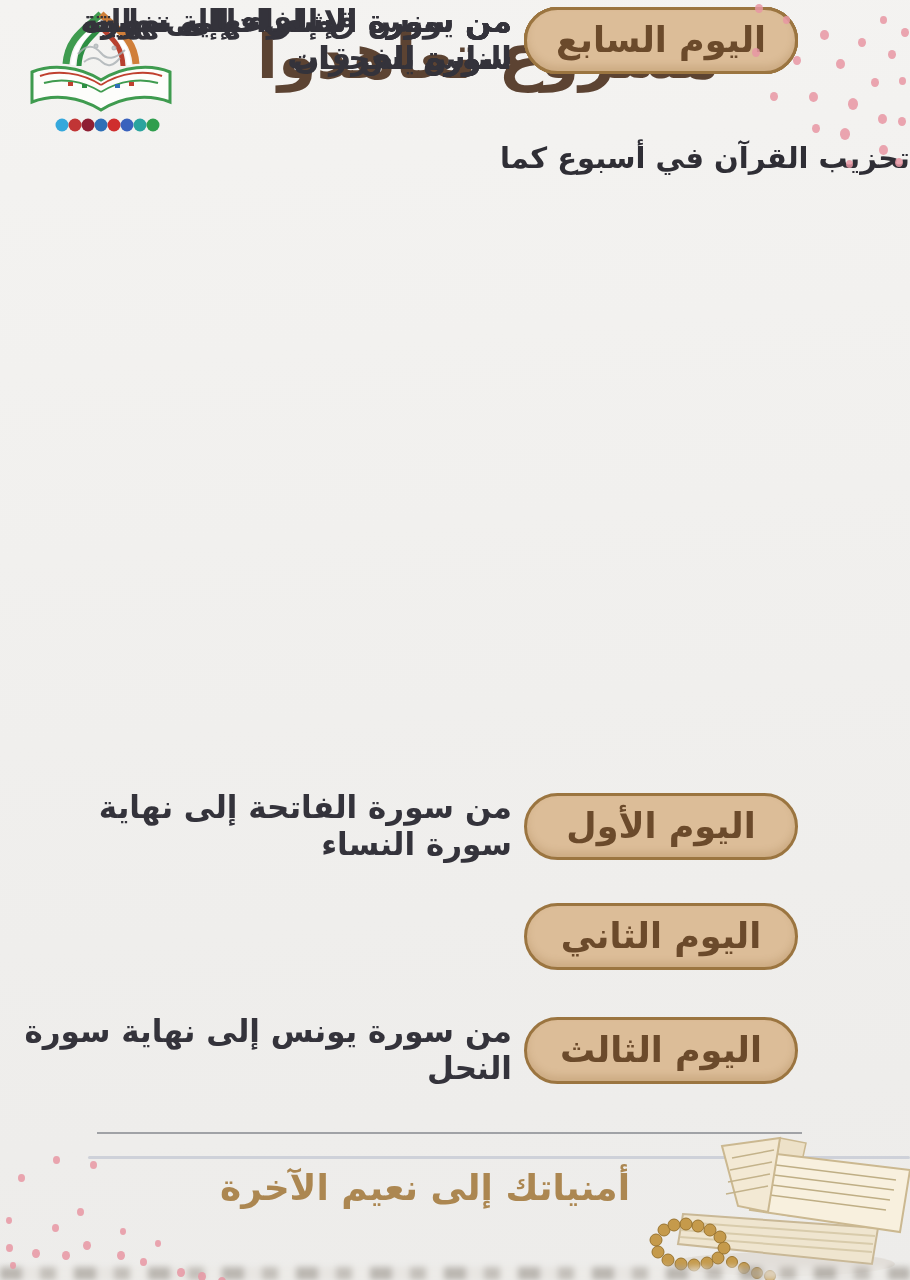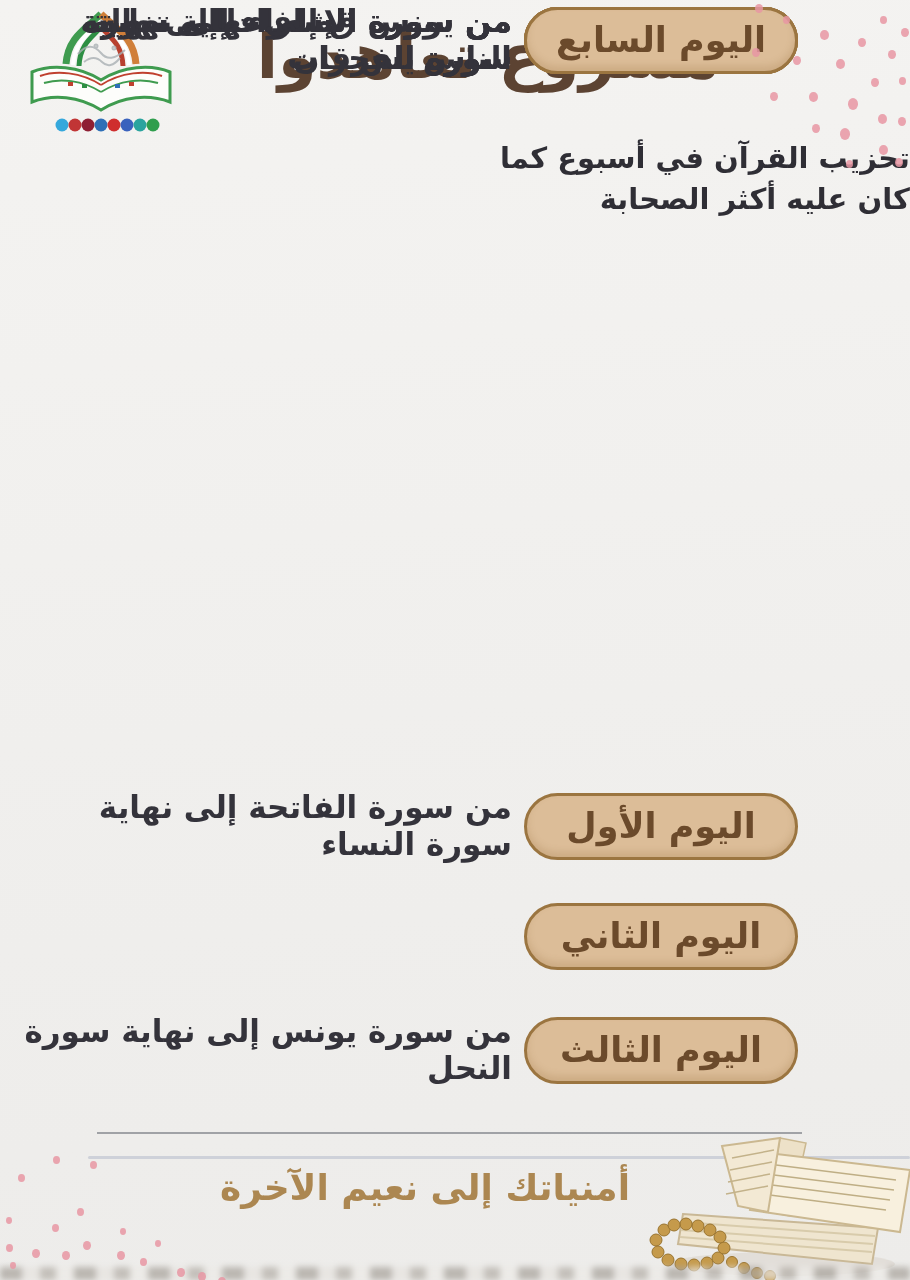--- a/index.html
+++ b/index.html
@@ -110,21 +110,20 @@
         <circle cx="124" cy="117" r="6.5" fill="#2aa49e"></circle>
         <circle cx="137" cy="117" r="6.5" fill="#2f9e4d"></circle>
       </g>
     </svg>
   </div>
 
   <h1 class="title">مشروع تعاهدوا</h1>
 
   <div class="subtitle">
     <div>تحزيب القرآن في أسبوع كما</div>
-    <div>كان عليه أكثر الصحابة</div>
   </div>
 
   <div class="row">
     <div class="pill">
       <span>اليوم الأول</span>
     </div>
     <div class="range">من سورة الفاتحة إلى نهاية سورة النساء</div>
   </div>
   <div class="row">
     <div class="pill">

